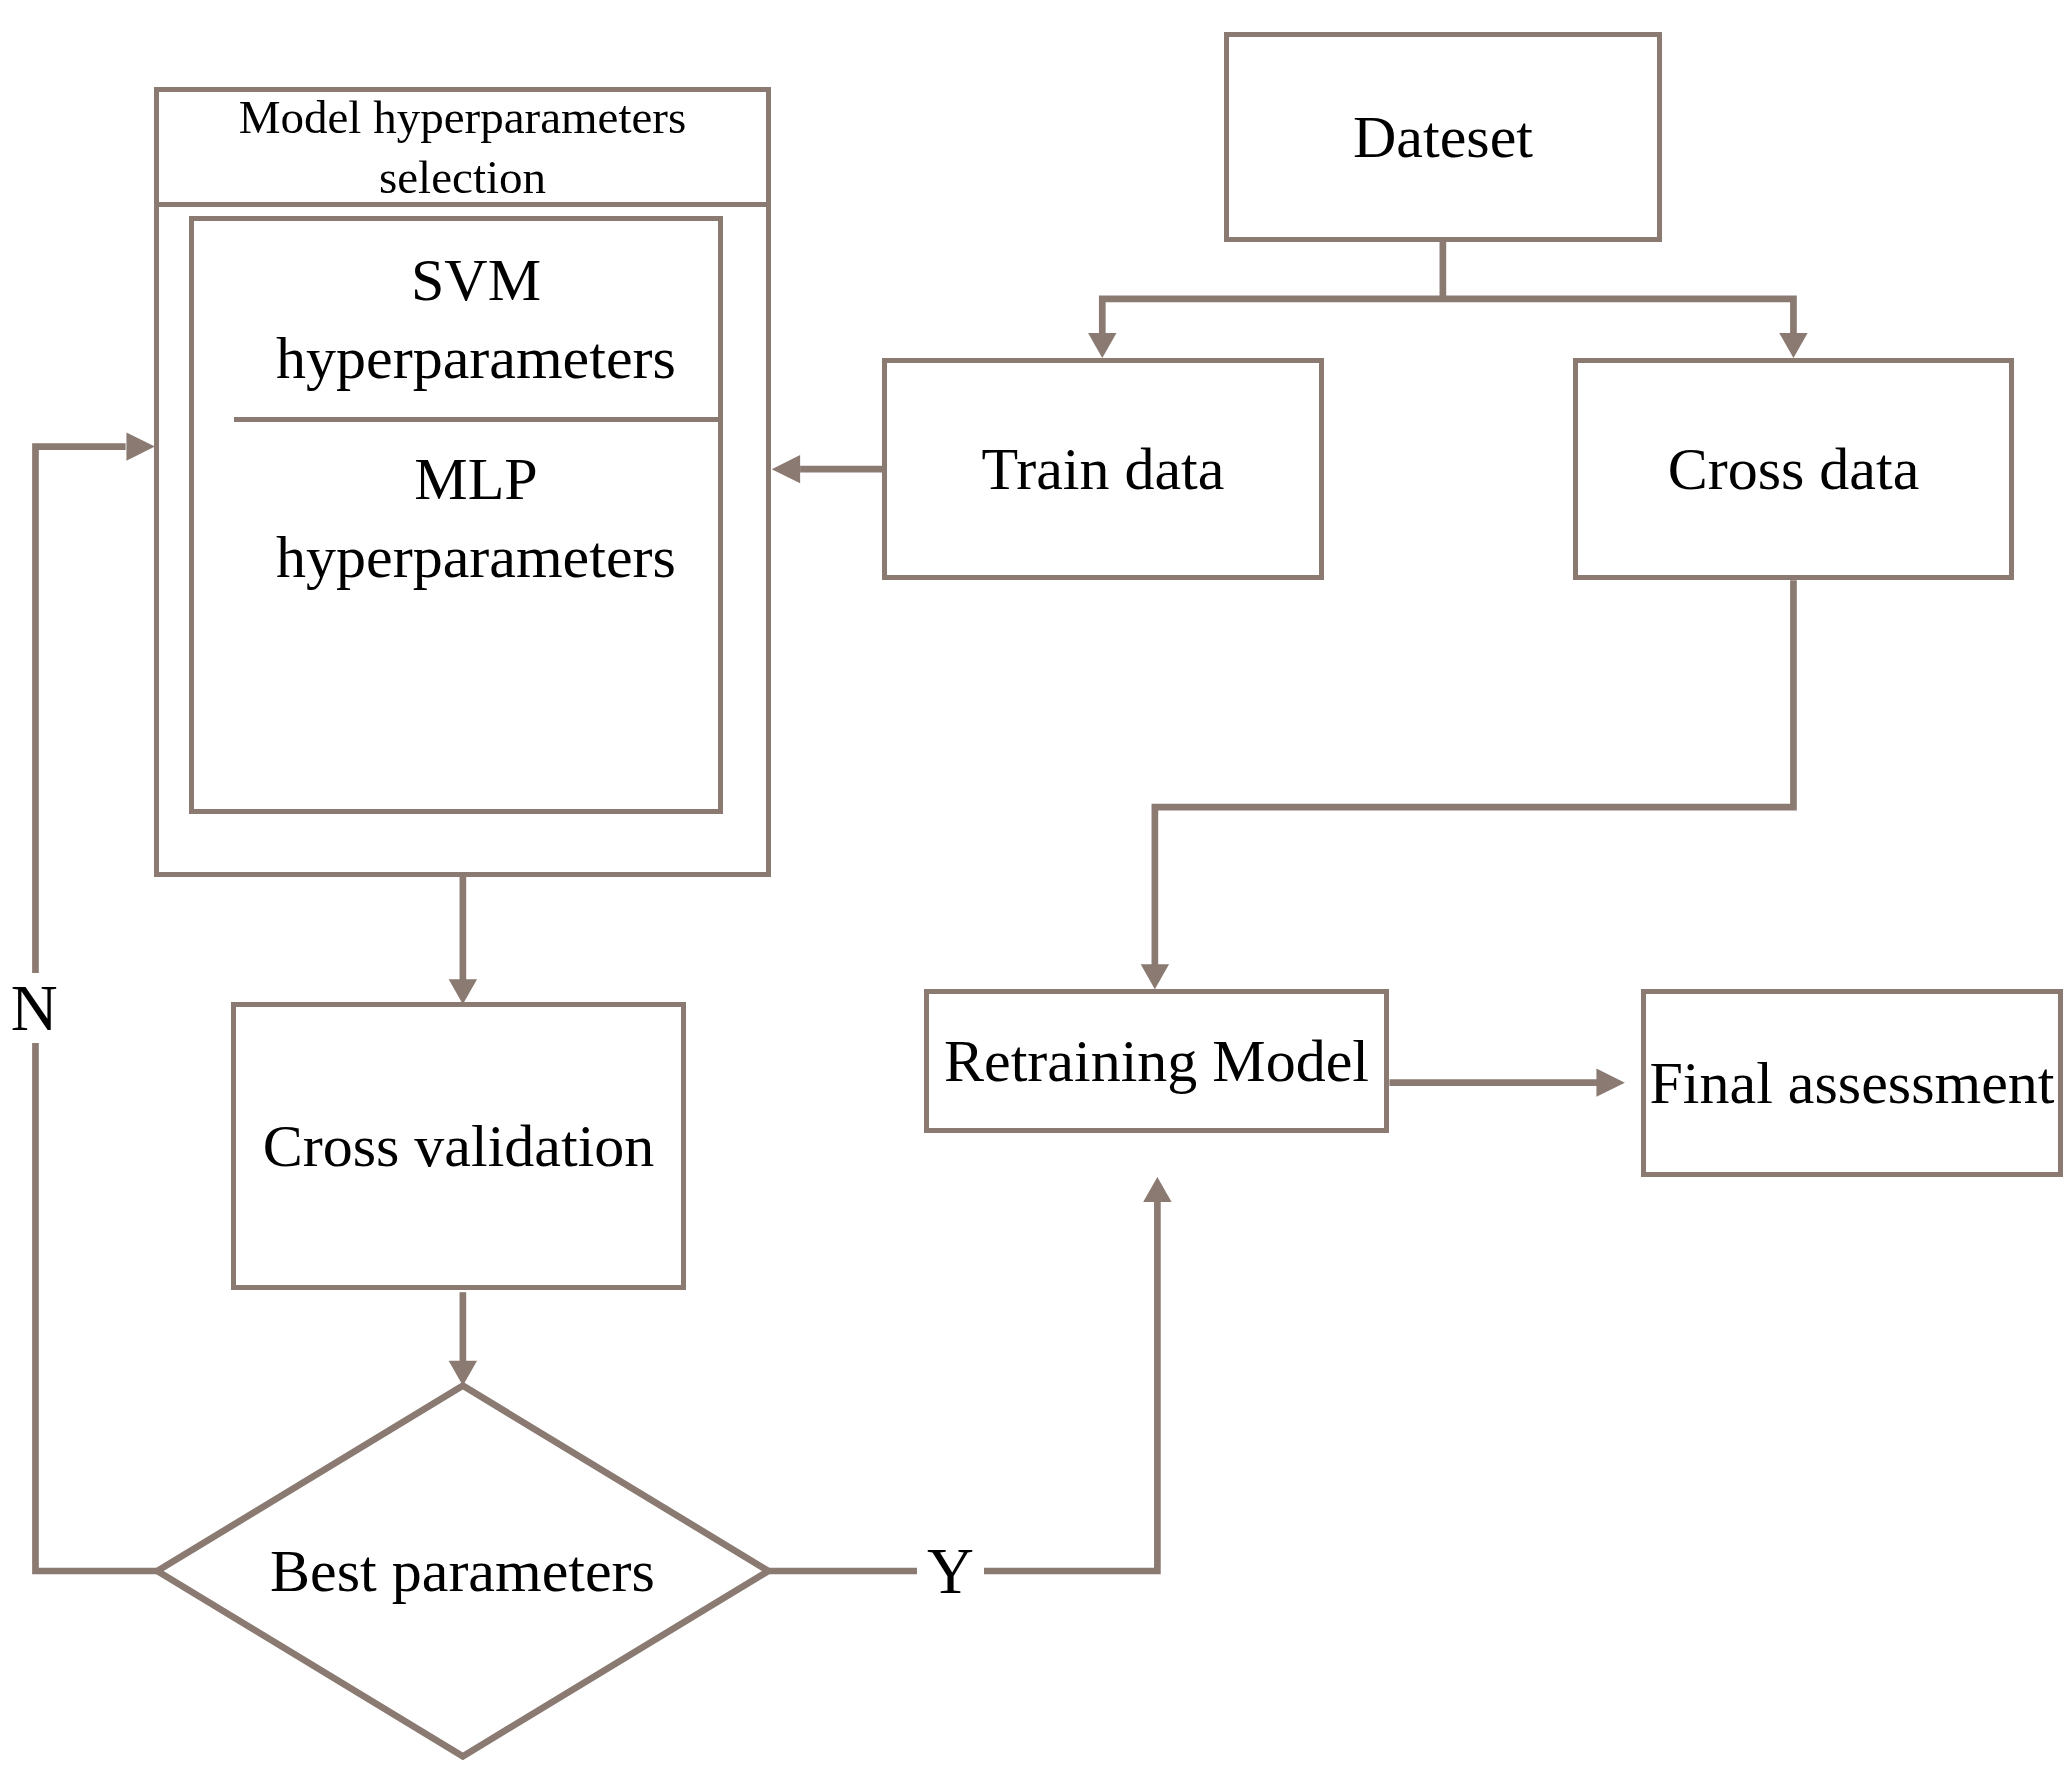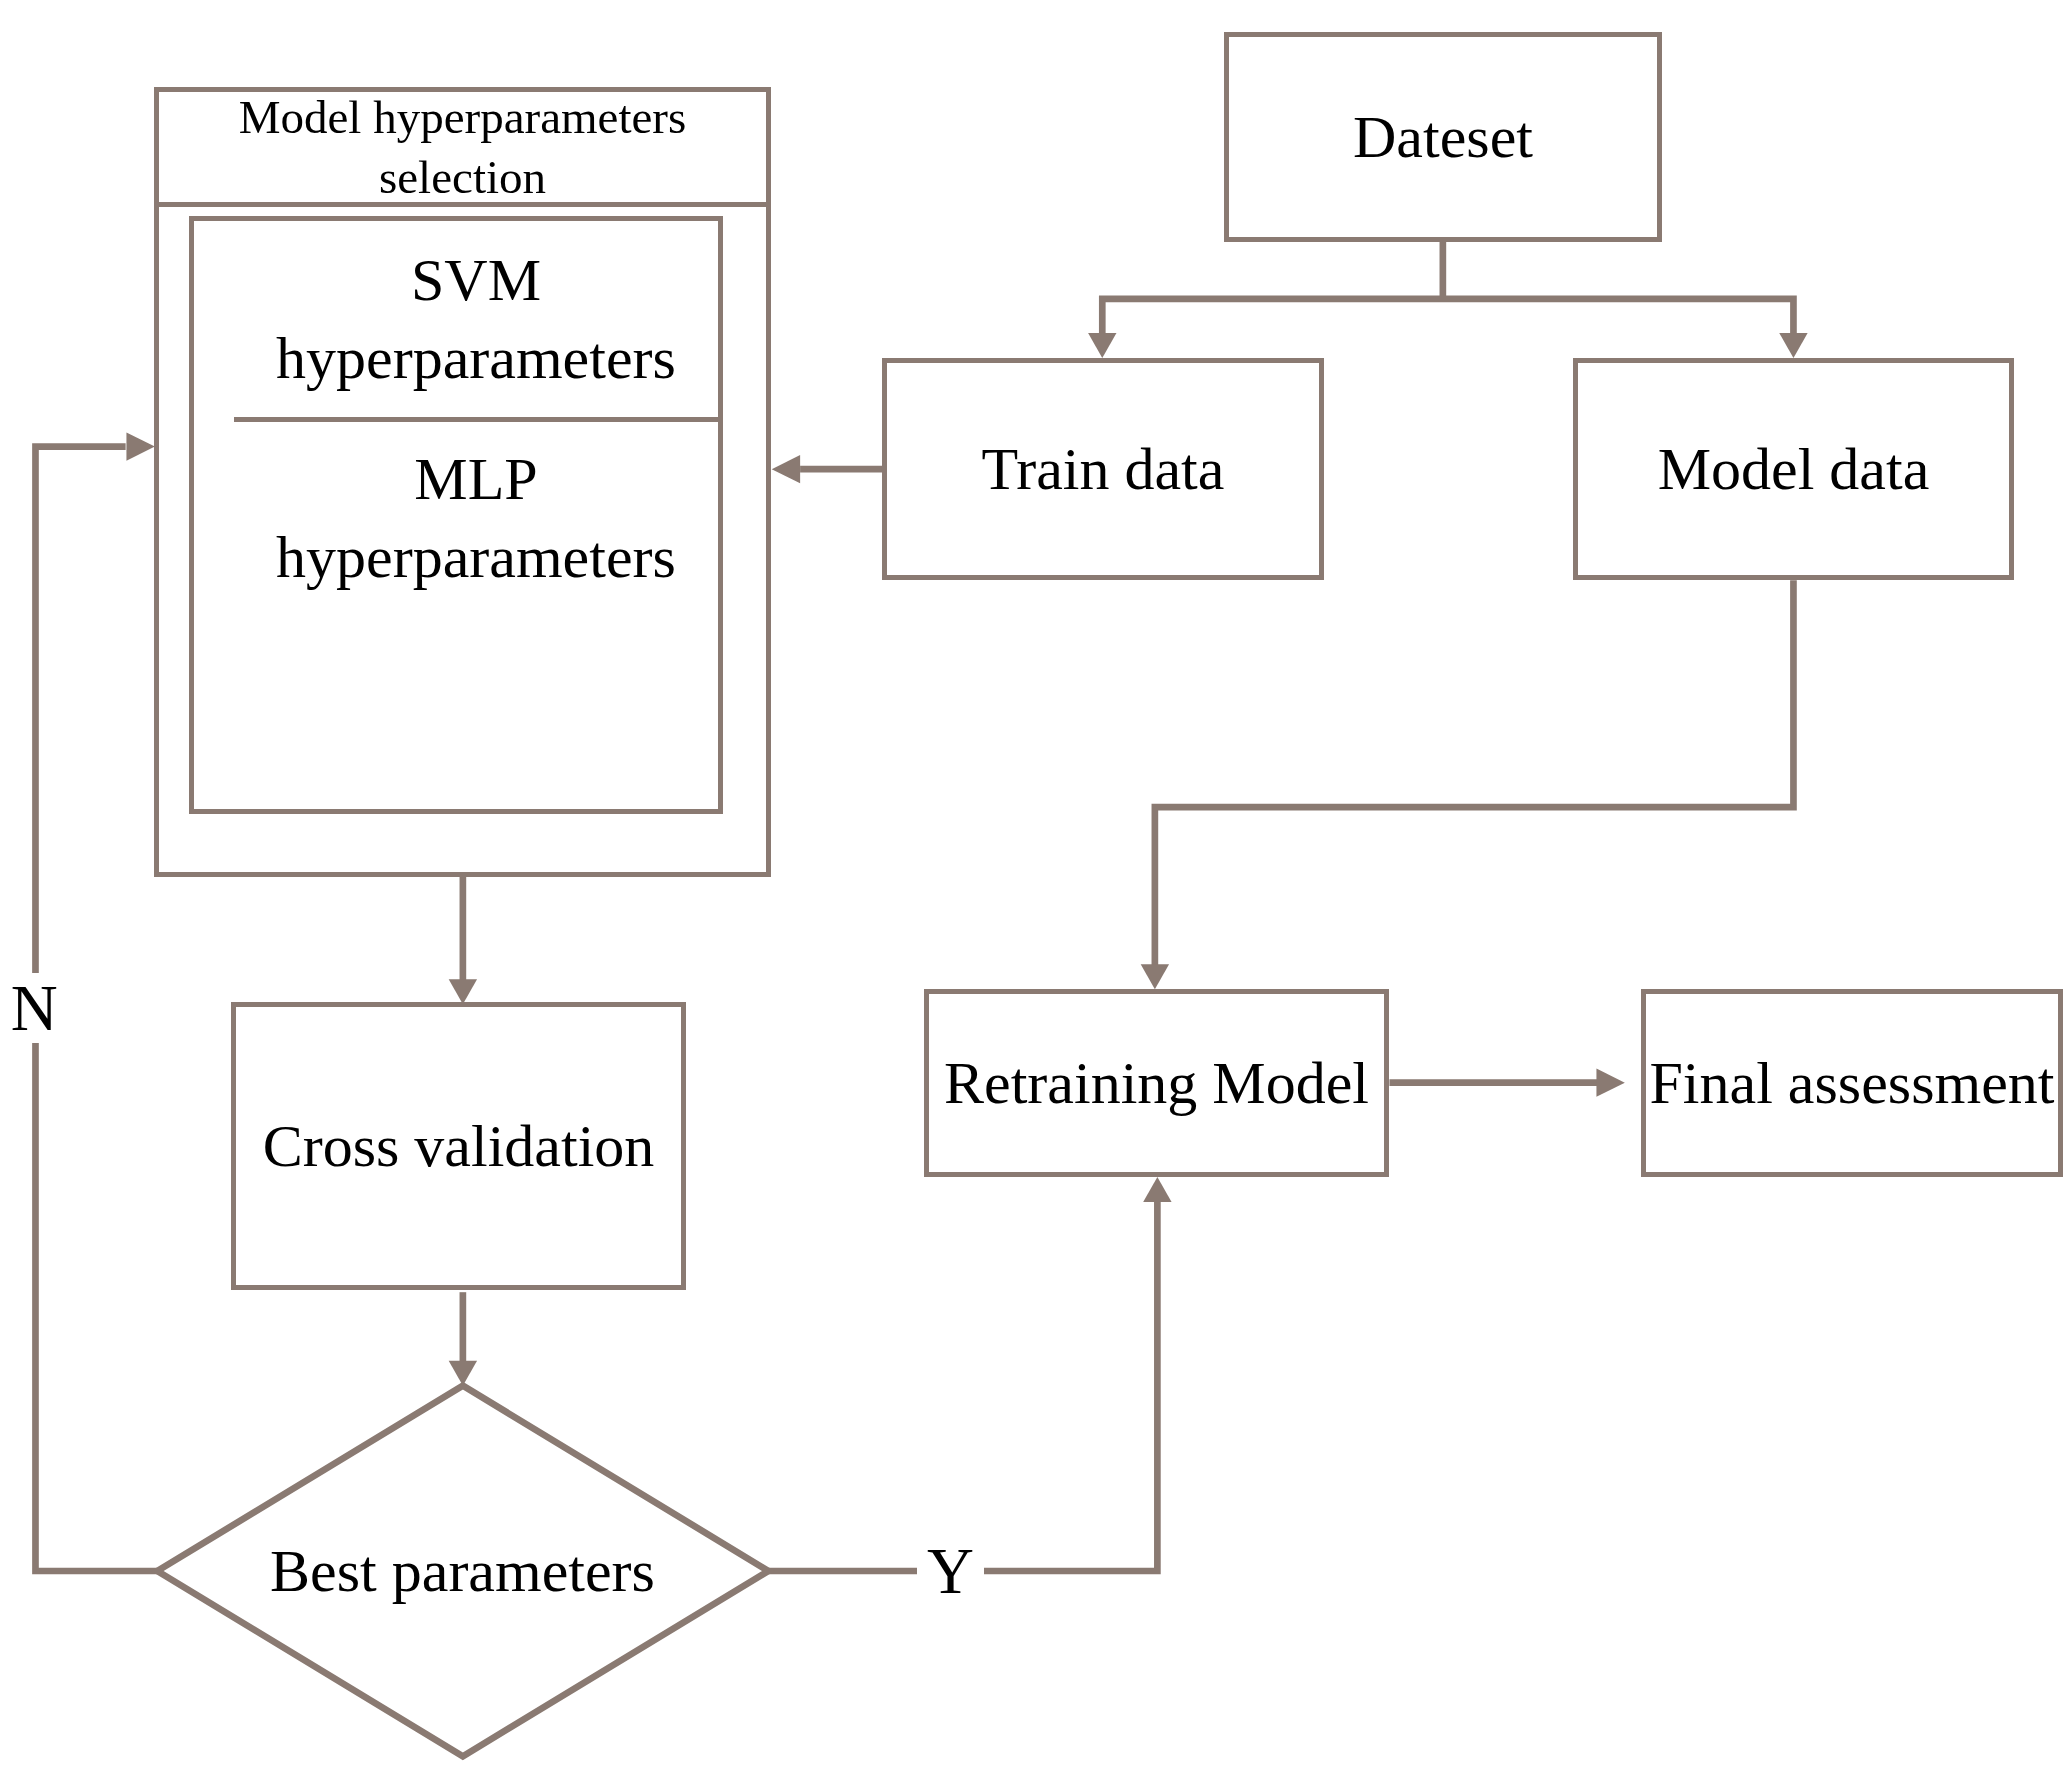--- a/index.html
+++ b/index.html
@@ -103,36 +103,36 @@
 
   <div class="node" style="left:1224px;top:32px;width:438px;height:210px;">
     <span>Dateset</span>
   </div>
 
   <div class="node" style="left:882px;top:358px;width:442px;height:222px;">
     <span>Train data</span>
   </div>
 
   <div class="node" style="left:1573px;top:358px;width:441px;height:222px;">
-    <span>Model data</span>
+    <span>Cross data</span>
   </div>
 
   <div class="compound" style="left:154px;top:87px;width:617px;height:790px;">
     <div class="compound-title">Model hyperparameters selection</div>
     <div class="inner-box">
       <div class="inner-cell">SVM hyperparameters</div>
       <div class="inner-cell">MLP hyperparameters</div>
     </div>
   </div>
 
   <div class="node" style="left:231px;top:1002px;width:455px;height:288px;">
     <span>Cross validation</span>
   </div>
 
-  <div class="node" style="left:924px;top:989px;width:465px;height:188px;">
+  <div class="node" style="left:924px;top:989px;width:465px;height:144px;">
     <span>Retraining Model</span>
   </div>
 
   <div class="node" style="left:1625px;top:989px;width:422px;height:188px;margin-left:16px;">
     <span>Final assessment</span>
   </div>
 
   <div class="diamond-label">
     <span>Best parameters</span>
   </div>

